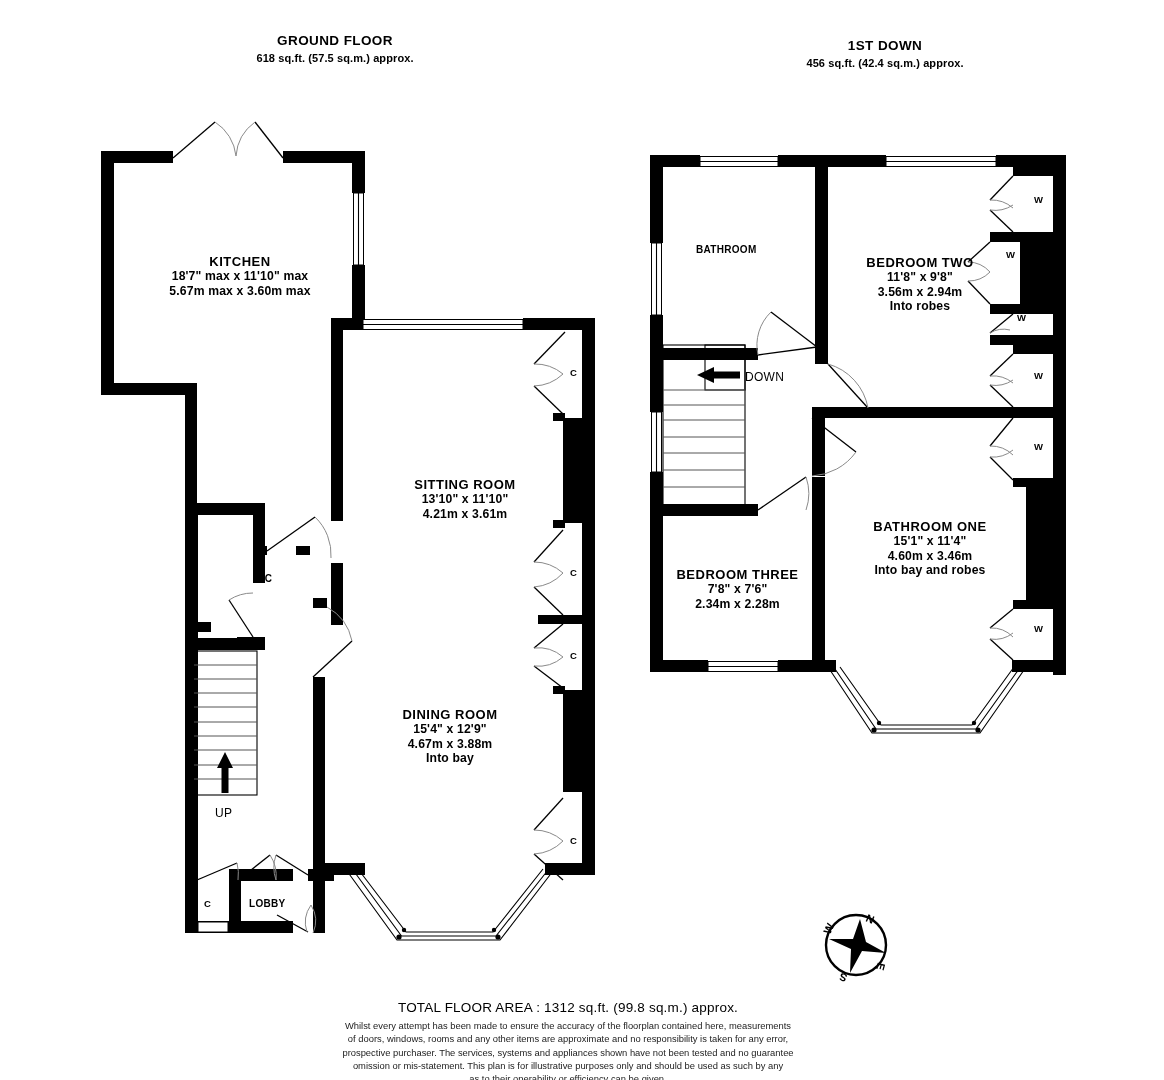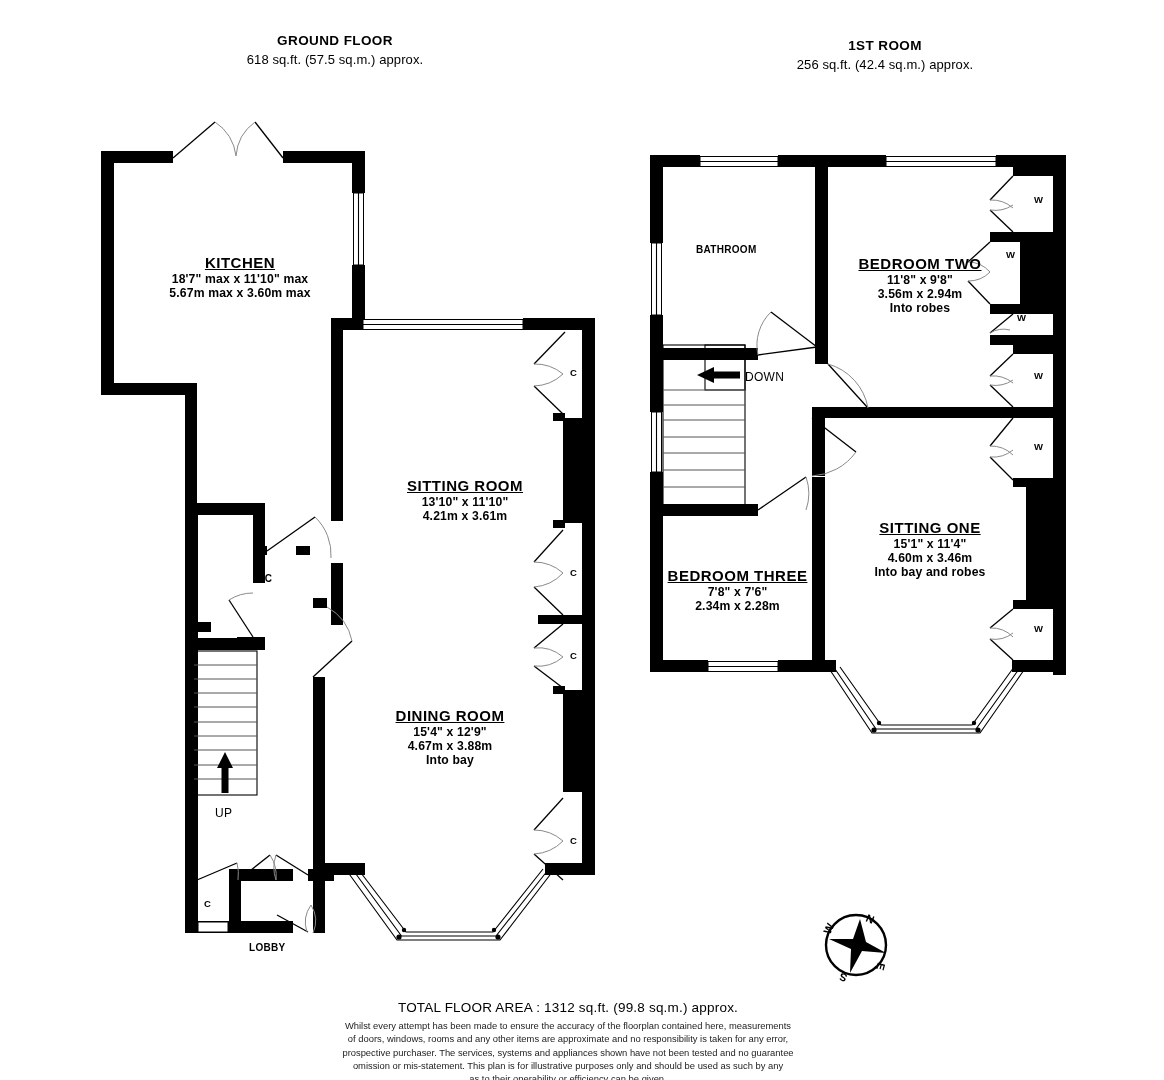--- a/index.html
+++ b/index.html
@@ -30,34 +30,34 @@
   }
   .hdr {
     position: absolute;
     text-align: center;
     font-weight: bold;
     font-size: 13.5px;
     letter-spacing: 0.4px;
     line-height: 1.45;
   }
   .hdr .sub {
-    font-weight: normal;
-    font-size: 13px;
+    font-weight: bold;
+    font-size: 11px;
     letter-spacing: 0.1px;
   }
   .room-label {
     position: absolute;
     text-align: center;
     font-weight: bold;
     font-size: 12.4px;
     line-height: 1.18;
     white-space: nowrap;
     letter-spacing: 0.15px;
   }
-  .room-label .nm { font-size: 15px; letter-spacing: 0.5px; text-decoration: underline; }
+  .room-label .nm { font-size: 13px; letter-spacing: 0.5px; }
   .room-label .dim { font-size: 12.2px; }
   .small-label {
     position: absolute;
     font-weight: bold;
     font-size: 10px;
     letter-spacing: 0.3px;
     white-space: nowrap;
   }
   .tiny-label {
     position: absolute;
@@ -93,22 +93,22 @@
 <body>
 
 <div id="plan-root">
 
   <div class="hdr" style="left:185px; top:31px; width:300px;">
     <div>GROUND FLOOR</div>
     <div class="sub">618 sq.ft. (57.5 sq.m.) approx.</div>
   </div>
 
   <div class="hdr" style="left:735px; top:36px; width:300px;">
-    <div>1ST ROOM</div>
-    <div class="sub">256 sq.ft. (42.4 sq.m.) approx.</div>
+    <div>1ST DOWN</div>
+    <div class="sub">456 sq.ft. (42.4 sq.m.) approx.</div>
   </div>
 
   <svg class="plan-svg" viewBox="0 0 1164 1080">
     <defs>
       <style>
         .wall  { fill:#000; }
         .thin  { fill:none; stroke:#000; stroke-width:1.1; }
         .arc   { fill:none; stroke:#8a8a8a; stroke-width:1.0; }
         .leaf  { fill:none; stroke:#000; stroke-width:1.3; }
         .win   { fill:#fff; stroke:#000; stroke-width:1.0; }
@@ -393,21 +393,21 @@
     <div class="nm">DINING ROOM</div>
     <div class="dim">15'4"  x 12'9"</div>
     <div class="dim">4.67m  x 3.88m</div>
     <div class="dim">Into bay</div>
   </div>
 
   <div class="small-label" style="left:211px; top:573px;margin-left:44px;">
     <span>WC</span>
   </div>
 
-  <div class="small-label" style="left:249px; top:898px;margin-top:44px;">
+  <div class="small-label" style="left:249px; top:898px;">
     <span>LOBBY</span>
   </div>
 
   <div class="tiny-label" style="left:570px; top:367px;">
     <span>C</span>
   </div>
   <div class="tiny-label" style="left:570px; top:567px;">
     <span>C</span>
   </div>
   <div class="tiny-label" style="left:570px; top:650px;">
@@ -429,21 +429,21 @@
   </div>
 
   <div class="room-label" style="left:820px; top:255px; width:200px;">
     <div class="nm">BEDROOM TWO</div>
     <div class="dim">11'8"  x 9'8"</div>
     <div class="dim">3.56m  x 2.94m</div>
     <div class="dim">Into robes</div>
   </div>
 
   <div class="room-label" style="left:820px; top:519px; width:220px;">
-    <div class="nm">SITTING ONE</div>
+    <div class="nm">BATHROOM ONE</div>
     <div class="dim">15'1"  x 11'4"</div>
     <div class="dim">4.60m  x 3.46m</div>
     <div class="dim">Into bay and robes</div>
   </div>
 
   <div class="room-label" style="left:645px; top:567px; width:185px;">
     <div class="nm">BEDROOM THREE</div>
     <div class="dim">7'8"  x 7'6"</div>
     <div class="dim">2.34m  x 2.28m</div>
   </div>

